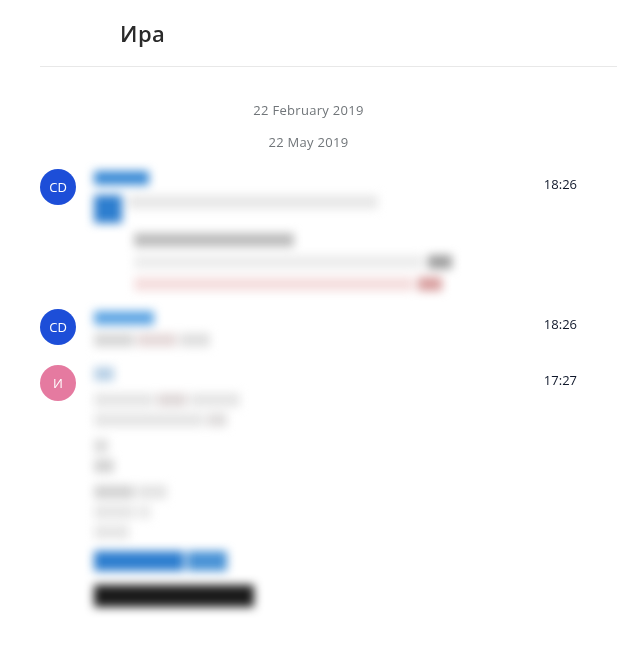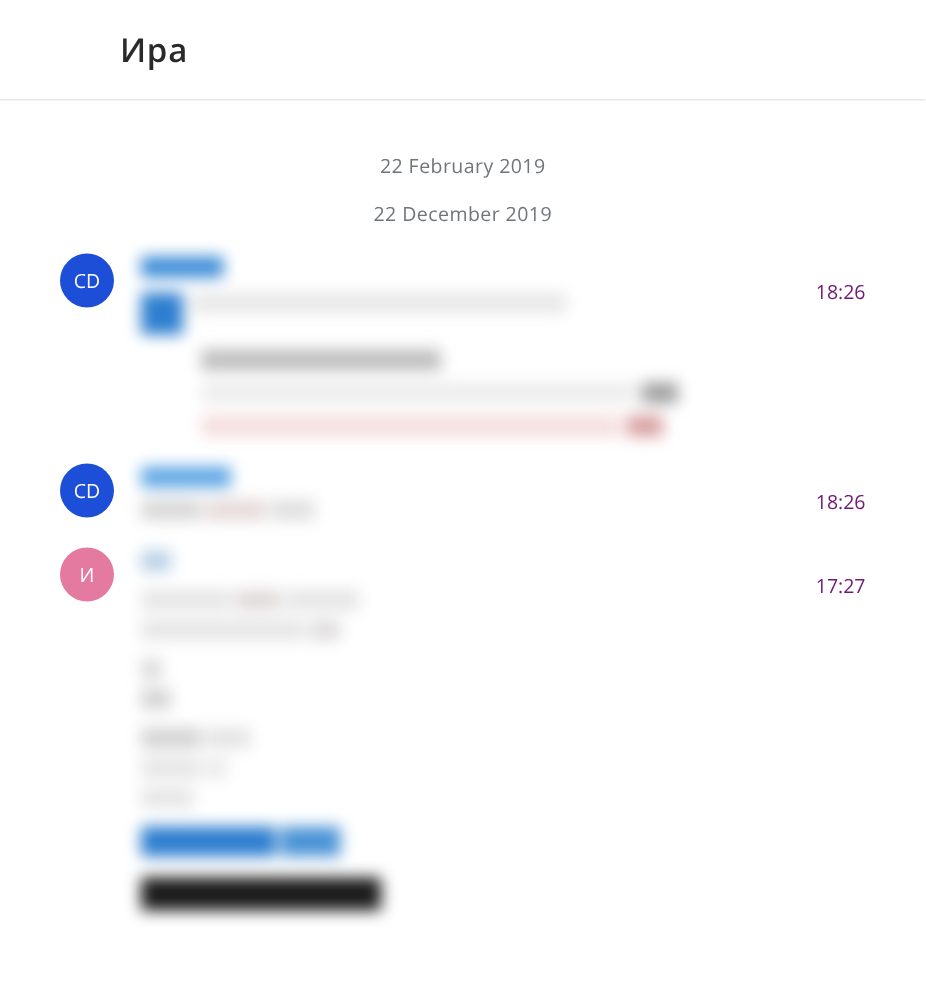--- a/index.html
+++ b/index.html
@@ -7,20 +7,21 @@
       font-family: 'Segoe UI', 'Open Sans', sans-serif;
       background: #ffffff;
       color: #707579;
       width: 617px;
       height: 661px;
       overflow: hidden;
     }
     .header {
       padding: 18px 0 18px 80px;
       border-bottom: 1px solid #e8e8e8;
+      margin-left: 40px;
     }
     .header h1 {
       font-size: 22px;
       font-weight: 600;
       color: #2a2a2a;
       letter-spacing: 0.5px;
     }
     .content {
       padding: 20px 40px 0 40px;
     }
@@ -55,23 +56,23 @@
     .msg-body {
       flex: 1;
       display: flex;
       flex-direction: column;
       gap: 4px;
       padding-top: 2px;
     }
     .msg-time {
       position: absolute;
       right: 0;
-      top: 16px;
+      top: 6px;
       font-size: 13px;
-      color: #701a75;
+      color: #0f172a;
     }
     .blur {
       filter: blur(5px);
       -webkit-filter: blur(5px);
     }
     .blk { height: 14px; border-radius: 1px; }
     
     .m1-l1 { display:flex; gap:6px; }
     .m1-l1 .a { width:55px; background:#3a8bd6; }
     .m1-l2 { display:flex; gap:6px; margin-top:6px;}
@@ -120,21 +121,21 @@
 </head>
 <body>
 
 <div class="header">
   <h1>Ира</h1>
 </div>
 
 <div class="content">
 
   <div class="service-line">22 February 2019</div>
-  <div class="service-line">22 December 2019</div>
+  <div class="service-line">22 May 2019</div>
 
   <div class="msg-row">
     <div class="avatar blue">CD</div>
     <div class="msg-body blur">
       <div class="m1-l1">
           <div class="blk a"></div>
         </div>
       <div class="m1-l2">
         <div class="a"></div>
         <div class="col">

